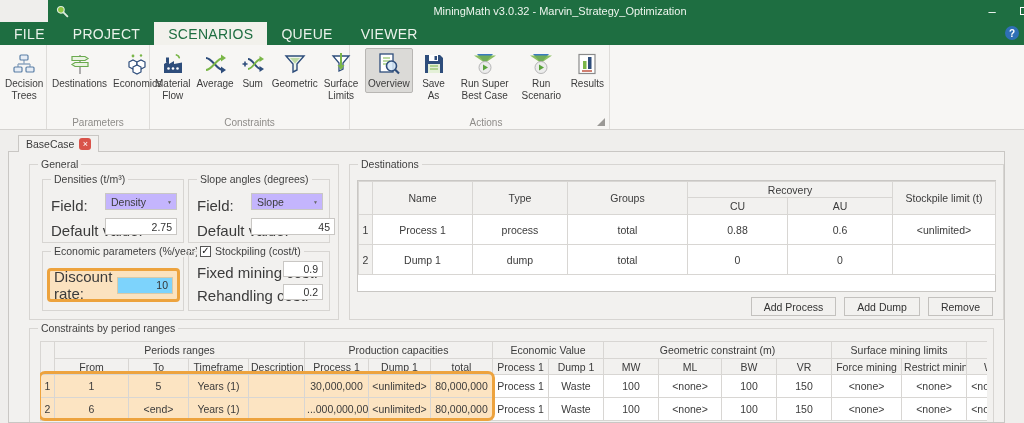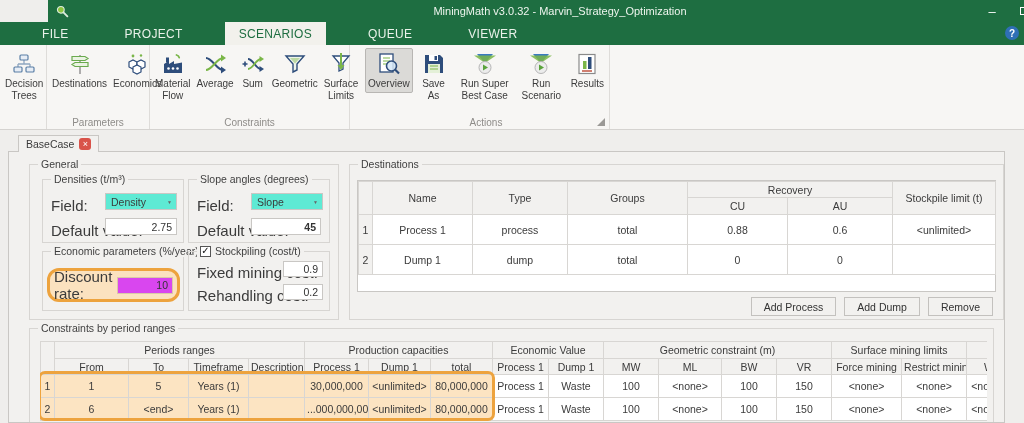--- a/index.html
+++ b/index.html
@@ -10,21 +10,21 @@
   
   .titlebar { position:absolute; left:0; top:0; width:1024px; height:22px; background:#1e6e41; display:flex; align-items:center;margin-left:48px; }
   .titlebar .logo { margin-left:7px; width:15px; height:15px; }
   .titlebar .title { position:absolute; left:0; right:0; text-align:center; color:#eef5ee; font-size:11px; }
   .win-controls { position:absolute; right:0; top:0; height:22px; display:flex; }
   .win-btn { width:32px; height:22px; display:flex; align-items:center; justify-content:center; color:#fff; font-size:13px; cursor:default; }
   .max-box { width:9px; height:8px; border:1px solid #fff; display:inline-block; }
 
   
   .menubar { position:absolute; left:0; top:22px; width:1024px; height:23px; background:#1e6e41; display:flex; align-items:stretch; }
-  .menu-item { padding:0 14px; display:flex; align-items:center; color:#eaf2ea; font-size:12px; letter-spacing:.3px;margin-left:28px; }
+  .menu-item { padding:0 14px; display:flex; align-items:center; color:#eaf2ea; font-size:14px; letter-spacing:.3px; }
   .menu-item.active { background:#f2f1ec; color:#1e6e41; }
   .help-btn { position:absolute; right:5px; top:4px; width:14px; height:14px; border-radius:50%; background:#2f6fb5; color:#fff; font-size:10px; font-weight:bold; display:flex; align-items:center; justify-content:center; }
 
   
   .ribbon { position:absolute; left:0; top:45px; width:1024px; height:85px; background:#f7f6f4; border-bottom:1px solid #d5d3d0; }
   .rgroup { position:absolute; top:0; height:84px; border-right:1px solid #dedcd9; }
   .rgroup-label { position:absolute; bottom:1px; left:0; right:0; text-align:center; font-size:10px; color:#8e8c89; }
   .rbtns { display:flex; align-items:flex-start; padding:3px 2px 0 2px; }
   .rbtn { display:flex; flex-direction:column; align-items:center; padding:2px 2px; border:1px solid transparent; border-radius:2px; }
   .rbtn .ric { width:26px; height:26px; display:flex; align-items:center; justify-content:center; }
@@ -34,27 +34,27 @@
 
   
   .doc-tab { position:absolute; left:18px; top:135px; height:17px; background:#f2f1ef; border:1px solid #c9c7c4; border-bottom:none; display:flex; align-items:center; gap:5px; padding:0 7px; z-index:3; font-size:10.5px; }
   .tab-close { width:12px; height:12px; border-radius:3px; background:#d9534a; color:#fff; font-size:9px; line-height:1; display:flex; align-items:center; justify-content:center; }
   .panel { position:absolute; left:8px; top:151px; width:997px; height:272px; background:#f2f1ef; border:1px solid #c9c7c4; overflow:hidden; z-index:2; }
 
   .gbox { position:absolute; border:1px solid #d7d5d2; }
   .box-label { position:absolute; top:-7px; left:8px; background:#f2f1ef; padding:0 3px; font-size:10.5px; color:#3f3f3f; white-space:nowrap; }
   .flabel { font-size:15px; color:#3b3b3b; }
   .tin { height:17px; border:1px solid #c9c7c4; background:#fff; font-size:10.5px; text-align:right; padding:0 4px; font-family:inherit; color:#333; width:70px; }
-  .combo { position:absolute; height:17px; border:1px solid #c9c7c4; background:#5eead4; display:flex; align-items:center; justify-content:space-between; padding:0 4px 0 5px; font-size:10.5px; }
+  .combo { position:absolute; height:17px; border:1px solid #c9c7c4; background:#c4b5fd; display:flex; align-items:center; justify-content:space-between; padding:0 4px 0 5px; font-size:10.5px; }
   .combo .arr { font-size:5px; color:#666; }
 
   .cb { width:11px; height:11px; border:1px solid #555; background:#fff; display:inline-flex; align-items:center; justify-content:center; font-size:10px; color:#111; line-height:1; margin-right:4px; }
 
-  .hl-discount { position:absolute; left:4px; top:16px; width:133px; height:34px; border:3px solid #eda33e; border-radius:12px; background:#fbe2bf; display:flex; align-items:center; gap:4px; padding:0 4px; }
-  .hl-discount .tin { width:56px; background:#d946ef; border-color:#d9c9a8; }
+  .hl-discount { position:absolute; left:4px; top:16px; width:133px; height:34px; border:3px solid #eda33e; border-radius:4px; background:#fbe2bf; display:flex; align-items:center; gap:4px; padding:0 4px; }
+  .hl-discount .tin { width:56px; background:#7dd3fc; border-color:#d9c9a8; }
 
   
   .grid { border-collapse:collapse; table-layout:fixed; }
   .grid th, .grid td { border:1px solid #d8d6d3; font-weight:400; font-size:10.5px; color:#3b3b3b; text-align:center; overflow:hidden; white-space:nowrap; padding:0 2px; }
   .grid th { background:#f2f1ef; }
   .grid td { background:#fff; }
   .grid td.hl { background:#fce4c2; }
   .grid .rownum { background:#f2f1ef; }
 
   .dest-wrap { position:absolute; left:7px; top:15px; width:639px; height:112px; background:#fff; border:1px solid #c9c7c4; }
@@ -293,21 +293,21 @@
       </div>
 
       <div class="gbox" style="left:158px;top:14px;width:142px;height:64px;">
         <span class="box-label">Slope angles (degrees)</span>
         <span class="flabel" style="position:absolute;left:8px;top:17px;">Field:</span>
         <div class="combo" style="left:62px;top:13px;width:72px;">
           <span>Slope</span>
           <span class="arr">▼</span>
         </div>
         <span class="flabel" style="position:absolute;left:8px;top:42px;">Default value:</span>
-        <input class="tin" style="position: absolute; left: 62px; top: 38px; width: 70px; font-weight: bold;" value="45">
+        <input class="tin" style="position: absolute; left: 62px; top: 38px; width: 84px;" value="45">
       </div>
 
       <div class="gbox" style="left:12px;top:86px;width:142px;height:60px;">
         <span class="box-label">Economic parameters (%/year)</span>
         <div class="hl-discount">
           <span class="flabel">Discount rate:</span>
           <input class="tin" value="10" style="">
         </div>
       </div>
 

